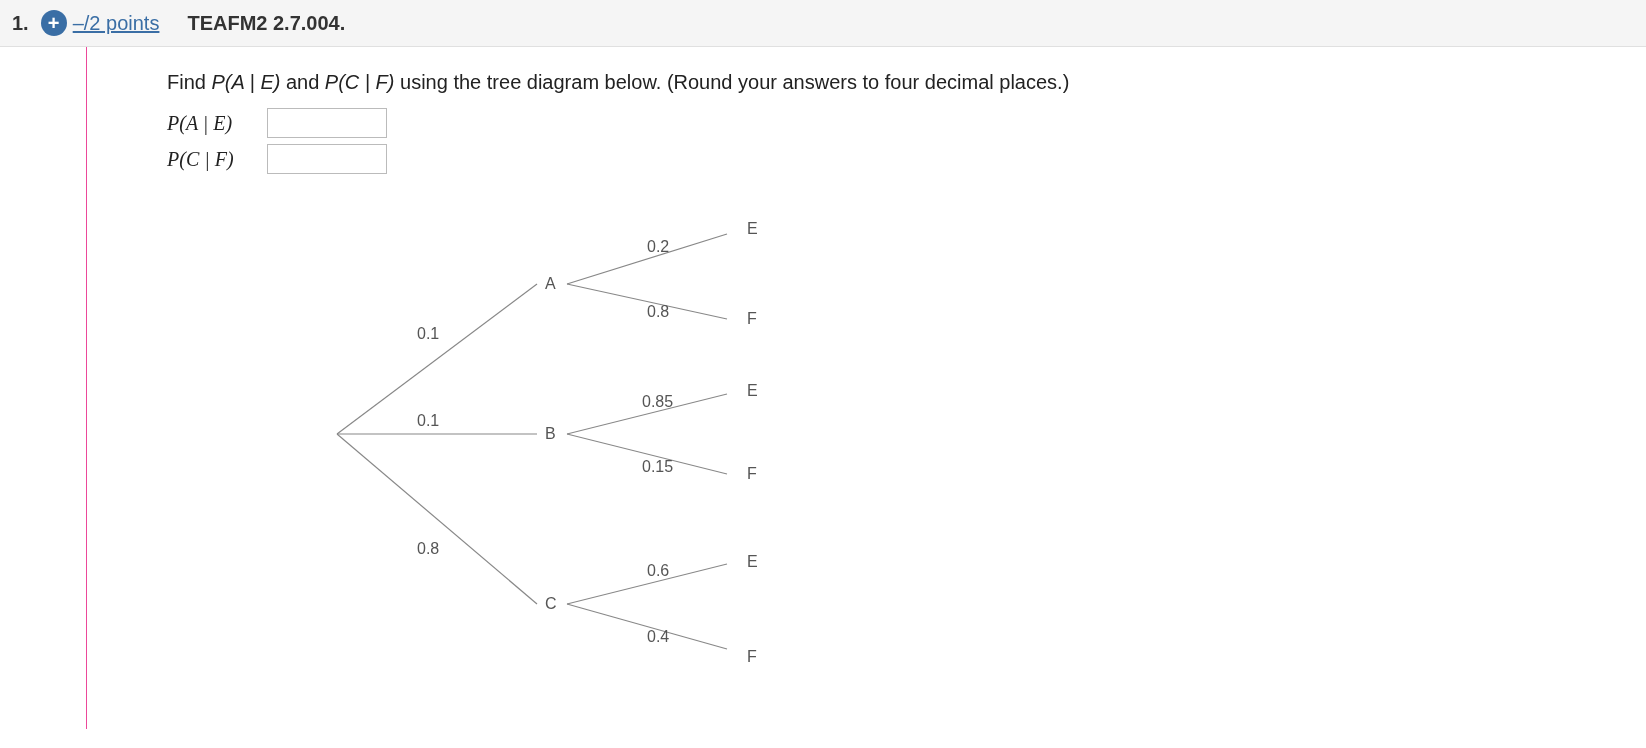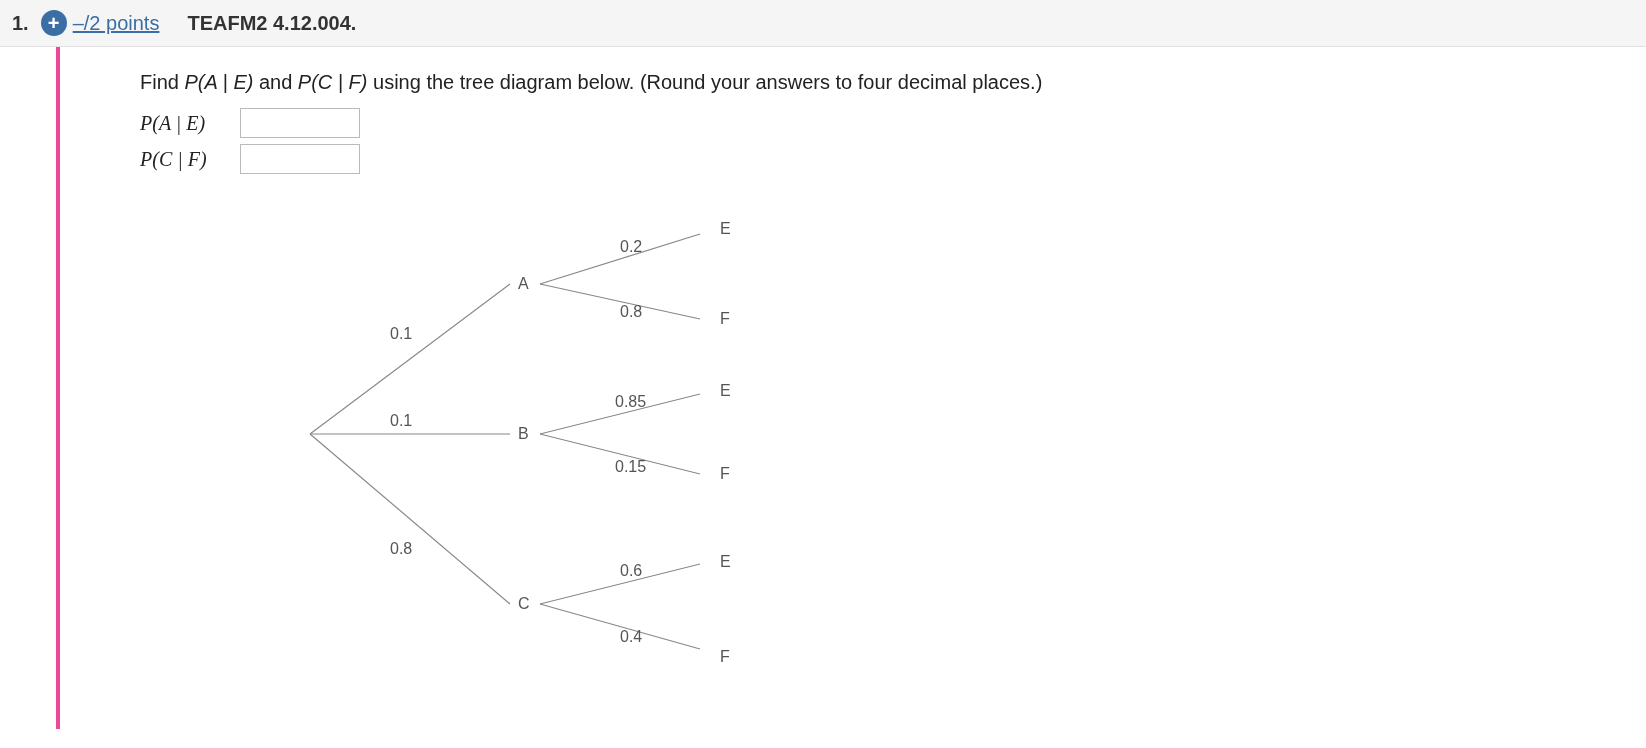--- a/index.html
+++ b/index.html
@@ -42,22 +42,22 @@
     margin-right: 28px;
     text-decoration: underline;
   }
   .code {
     color: #333;
     font-weight: 700;
     font-size: 20px;
   }
   .body-area {
     padding: 24px 0 40px 80px;
-    border-left: 4px solid #ec4899;
-    margin-left: 56px;
+    border-left: 1px solid #ec4899;
+    margin-left: 86px;
     font-size: 20px;
     color: #222;
   }
   .prompt {
     margin-bottom: 14px;
   }
   .answer-row {
     display: flex;
     align-items: center;
     gap: 10px;
@@ -91,21 +91,21 @@
   }
   .ital { font-style: italic; }
 </style>
 </head>
 <body>
 
 <div class="header-bar">
   <span class="q-number">1.</span>
   <span class="plus-badge">+</span>
   <span class="points">–/2 points</span>
-  <span class="code">TEAFM2 4.12.004.</span>
+  <span class="code">TEAFM2 2.7.004.</span>
 </div>
 
 <div class="body-area">
   <div class="prompt">
     <span>Find </span><span class="ital">P(A | E)</span><span> and </span><span class="ital">P(C | F)</span><span> using the tree diagram below. (Round your answers to four decimal places.)</span>
   </div>
 
   <div class="answer-row">
     <span class="answer-label">P(A | E)</span>
     <input type="text" class="answer-input" style="">

